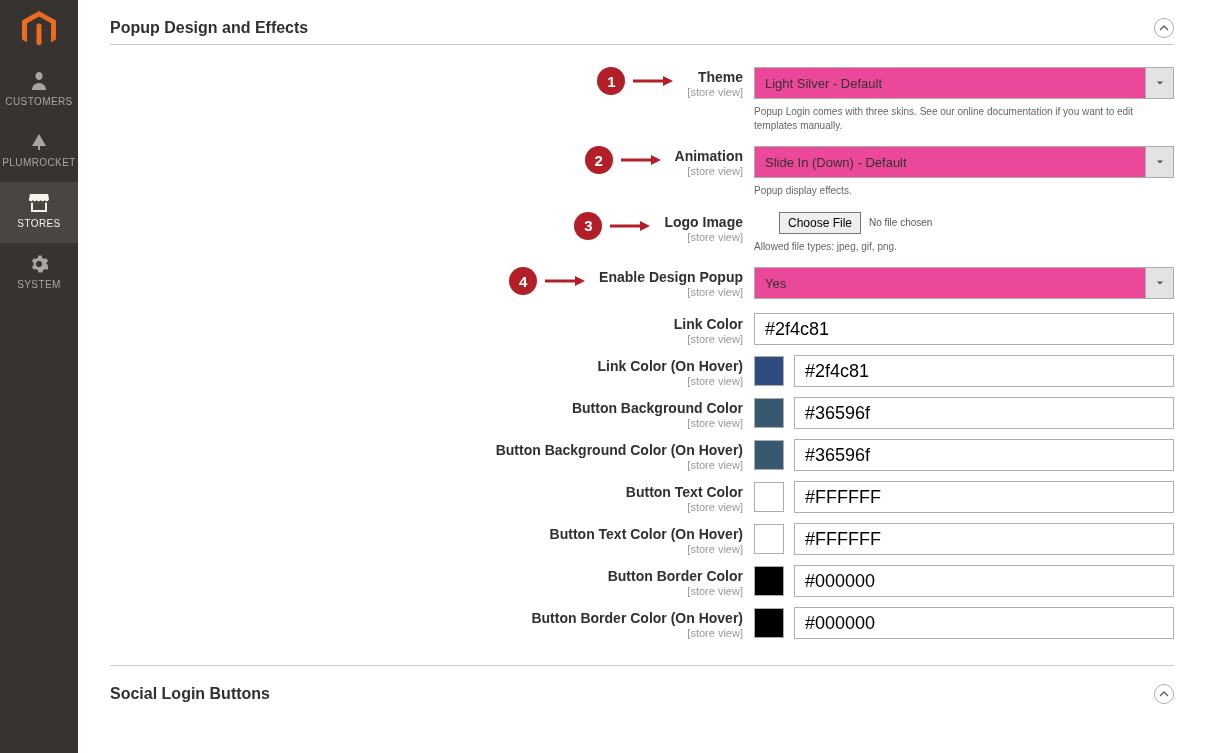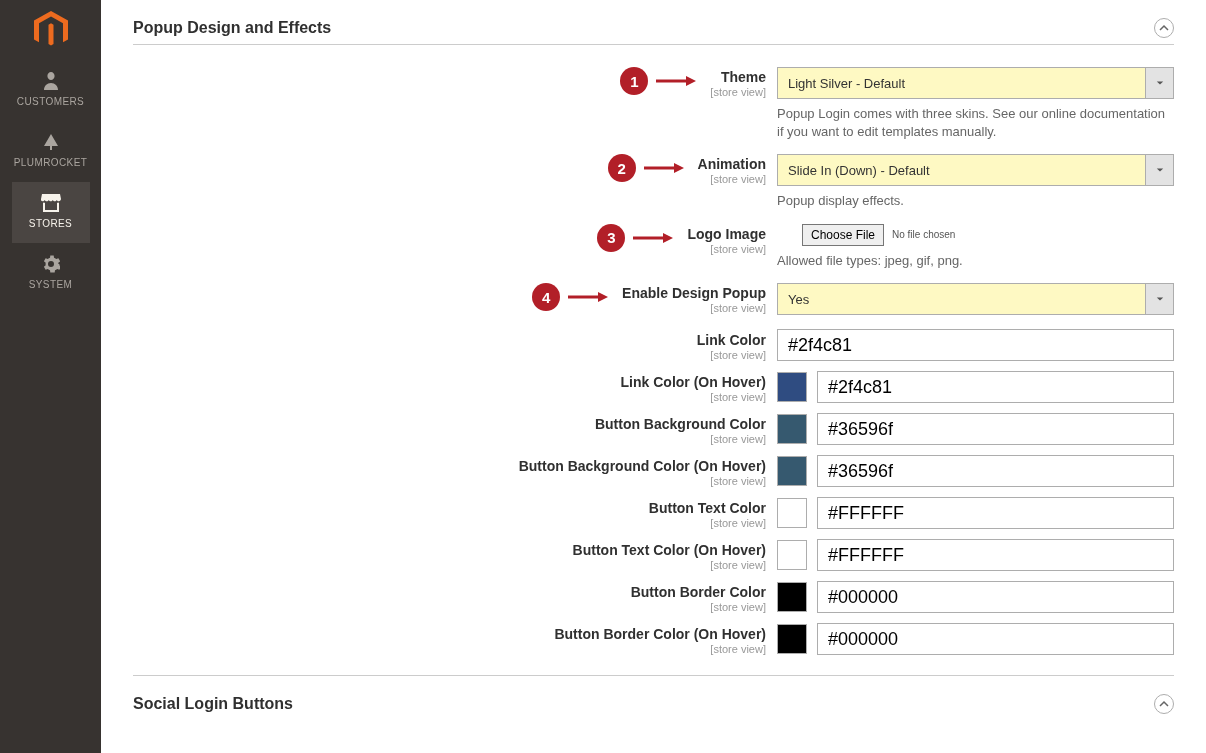--- a/index.html
+++ b/index.html
@@ -1,18 +1,18 @@
 <!DOCTYPE html>
 <html><head>
 <meta charset="utf-8">
 <style>
   * { box-sizing: border-box; margin: 0; padding: 0; }
   body { font-family: Arial, Helvetica, sans-serif; background: #fff; color: #333; }
   .app { display: flex; min-height: 753px; }
-  .sidebar { width: 101px; background: #373330; display: flex; flex-direction: column; align-items: center; }
+  .sidebar { width: 78px; background: #373330; display: flex; flex-direction: column; align-items: center; }
   .logo-box { width: 78px; height: 60px; display: flex; align-items: center; justify-content: center; background:#373330; }
   .logo-svg { width: 34px; height: 38px; }
   .nav-item { width: 78px; padding: 12px 4px 14px; display: flex; flex-direction: column; align-items: center; color: #aaa59f; font-size: 10px; letter-spacing: .4px; cursor: pointer; }
   .nav-item.active { background: #4a4542; color: #f7f3eb; justify-content: center; }
   .nav-item .ico { margin-bottom: 6px; display:flex; align-items:center; justify-content:center; }
   .nav-item .lbl { text-align:center; }
   .main { flex:1; padding: 18px 32px 0 32px; }
   .section-header { display:flex; align-items:center; justify-content:space-between; border-bottom: 1px solid #ccc; padding-bottom:0; margin-left:305px; }
   .section-header.top { margin-left:0; padding-bottom: 6px;}
   .section-title { font-size: 16px; color:#303030; font-weight:600; }
@@ -22,33 +22,33 @@
   .frow { display:flex; align-items:flex-start; margin-bottom:14px; }
   .frow.tight { margin-bottom:10px;align-items:flex-end; }
   .left-col { width:633px; display:flex; align-items:flex-start; justify-content:flex-end; }
   .callout { width:28px; height:28px; border-radius:50%; background:#b21f28; color:#fff; font-weight:bold; display:flex; align-items:center; justify-content:center; font-size:15px; flex-shrink:0; }
   .arrow { display:flex; align-items:center; margin:0 14px 0 8px; height:28px; }
   .arrow svg{display:block;}
   .label-stack { text-align:right; padding-top:2px; }
   .fld-label { font-size:14px; color:#303030; font-weight:600; }
   .scope { font-size:11px; color:#999; margin-top:1px; }
   .right-col { flex:1; padding-left:11px; max-width:465px; }
-  .select { position:relative; border:1px solid #adadad; height:32px; display:flex; align-items:center; background:#fef9c3; }
+  .select { position:relative; border:1px solid #adadad; height:32px; display:flex; align-items:center; background:#ec4899; }
   .select .sel-val { padding:0 10px; font-size:13px; color:#333; }
   .select .sel-btn { margin-left:auto; width:28px; height:30px; background:#e3e3e3; border-left:1px solid #adadad; display:flex; align-items:center; justify-content:center; }
   .select .sel-btn svg{width:8px;height:8px;}
-  .helper { font-size:13px; color:#666; margin-top:6px; line-height:1.35; }
+  .helper { font-size:10px; color:#666; margin-top:6px; line-height:1.35; }
   .file-row { display:flex; align-items:center; gap:8px; }
   .file-btn { font-size:12px; padding:3px 8px; border:1px solid #767676; background:#efefef; cursor:pointer; font-family:inherit;margin-left:25px; }
   .file-txt { font-size:10px; color:#555; }
   .text-input { width:100%; height:32px; border:1px solid #adadad; padding:0 10px; font-size:18px; font-family:inherit; }
   .color-row { display:flex; align-items:center; gap:10px; }
   .swatch { width:30px; height:30px; border:1px solid #adadad; flex-shrink:0; }
   .color-row .text-input { flex:1; }
-  .section2 { margin-top:20px; display:flex; align-items:center; justify-content:space-between; border-top:1px solid #ccc; padding-top:18px; padding-bottom:10px; }
+  .section2 { margin-top:26px; display:flex; align-items:center; justify-content:space-between; border-top:1px solid #ccc; padding-top:18px; padding-bottom:10px; }
   .callout-wrap{display:flex;align-items:center;min-width:86px;justify-content:flex-end;}
 </style>
 </head>
 <body>
 
 <div class="app">
   <div class="sidebar">
     <div class="logo-box">
       <svg class="logo-svg" viewBox="0 0 34 38">
           <path fill="#ed6b1f" d="M17 0 L34 9.5 V28.5 L29 31.3 V12.3 L17 5.6 L5 12.3 V31.3 L0 28.5 V9.5 Z"></path>

